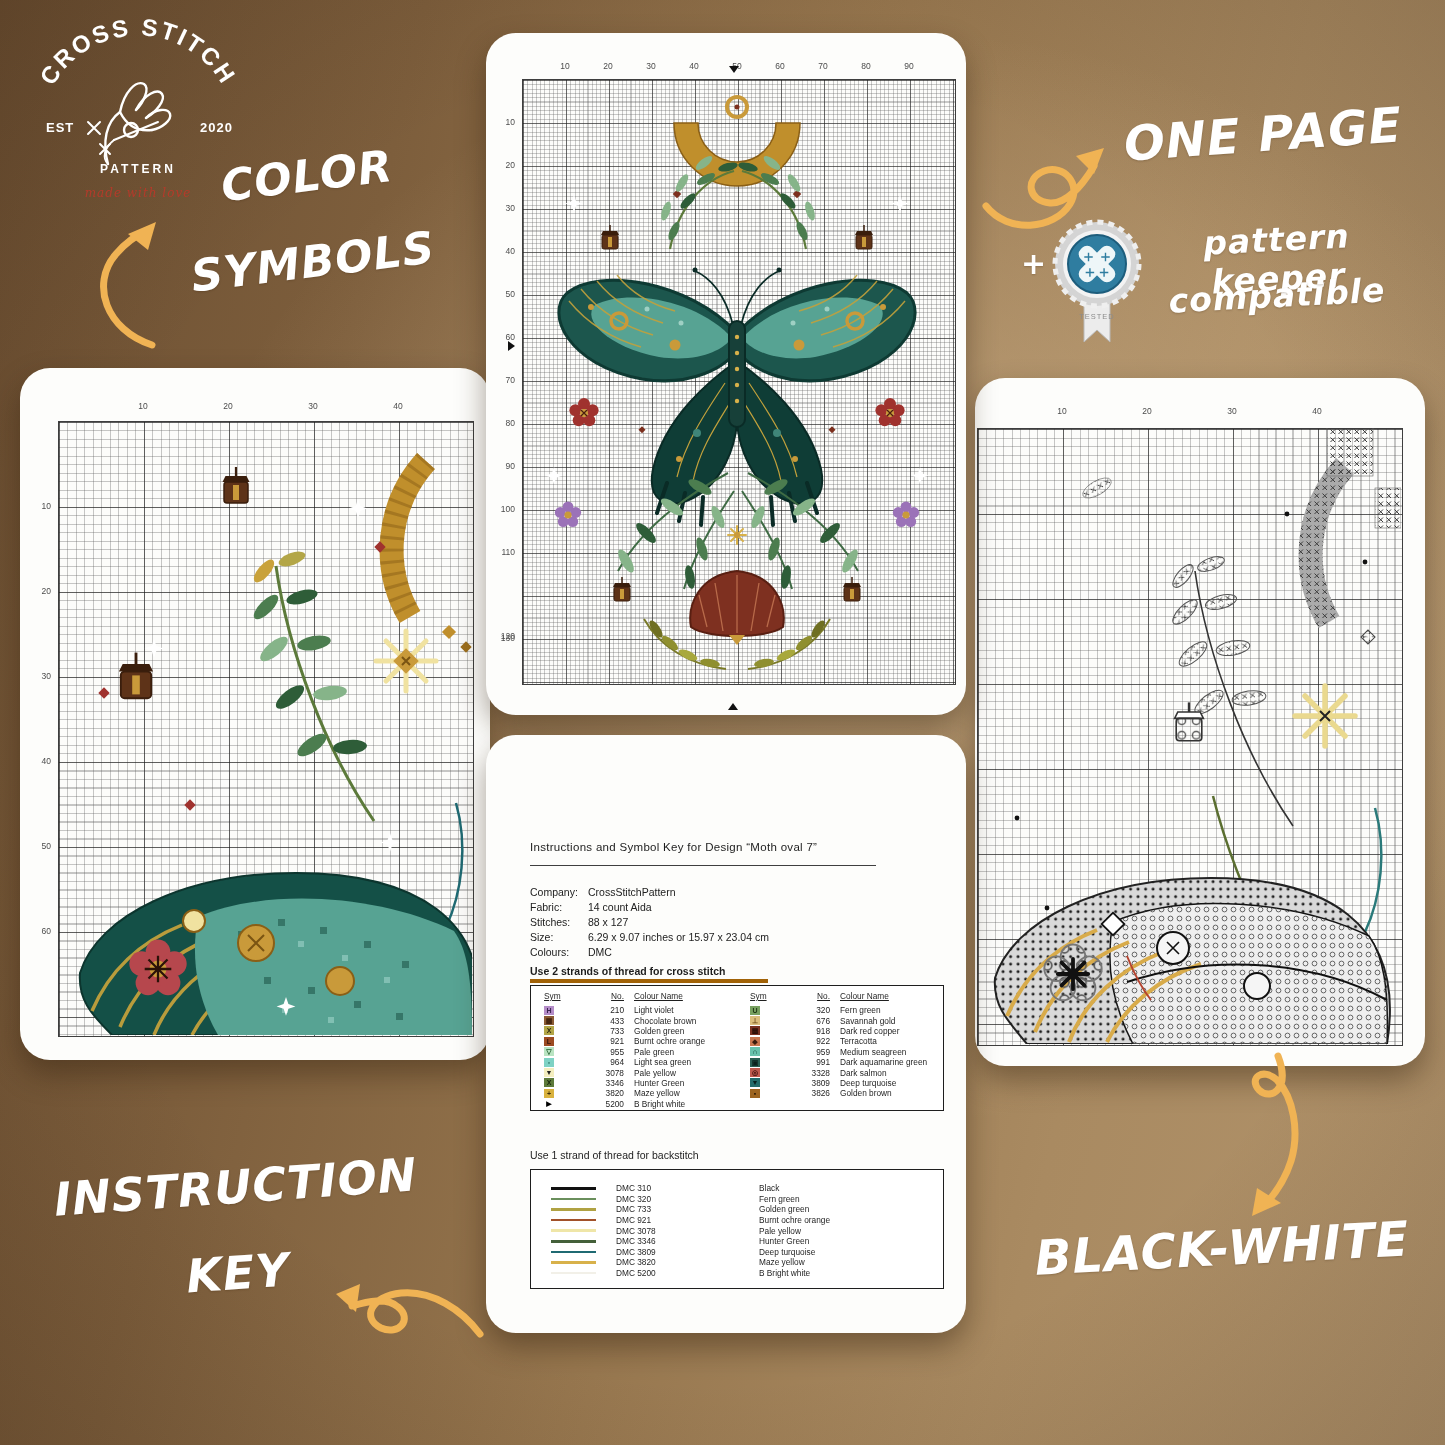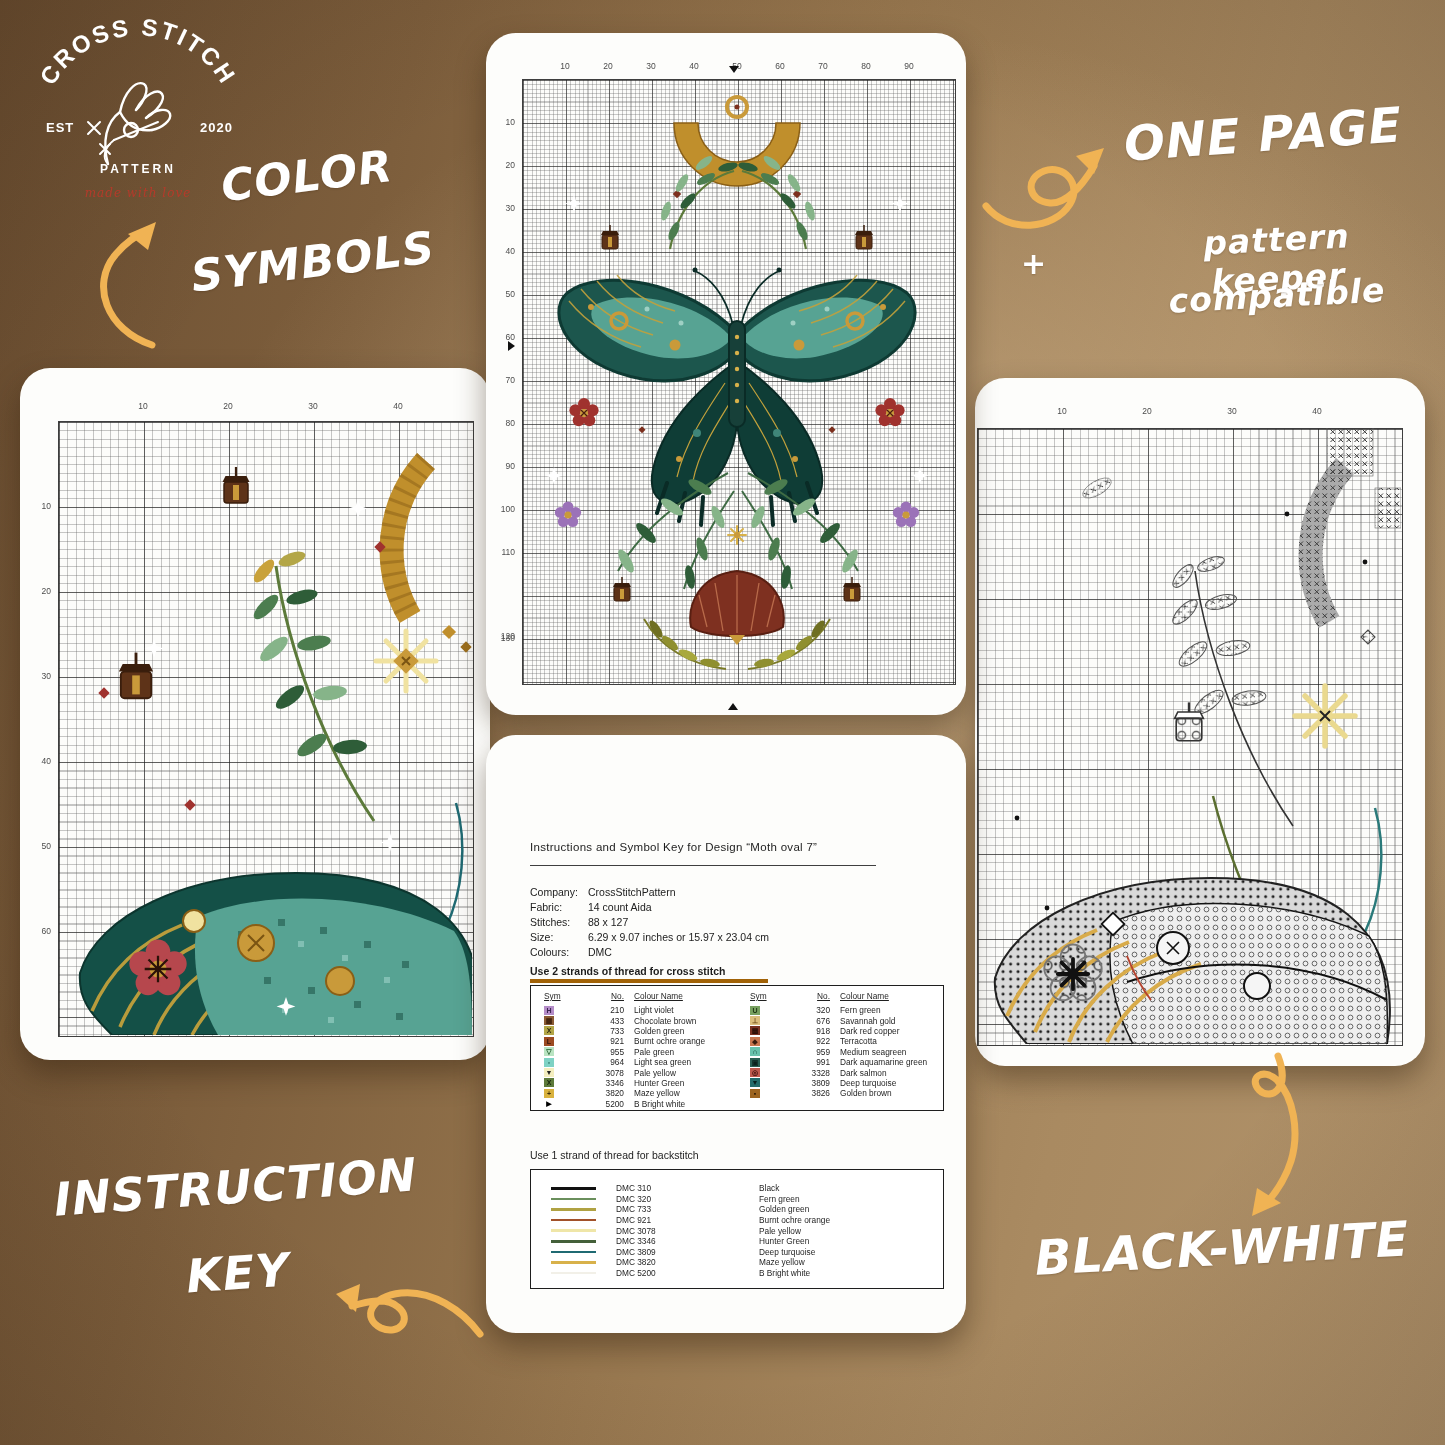--- a/index.html
+++ b/index.html
@@ -125,20 +125,36 @@
   <div class="scriptnote t-color">COLOR</div>
   <div class="scriptnote t-symbols">SYMBOLS</div>
   <div class="scriptnote t-onepage">ONE PAGE</div>
   <div class="scriptnote t-plus">+</div>
   <div class="scriptnote t-pk1">pattern keeper</div>
   <div class="scriptnote t-pk2">compatible</div>
   <div class="scriptnote t-ik1">INSTRUCTION</div>
   <div class="scriptnote t-ik2">KEY</div>
   <div class="scriptnote t-bw">BLACK-WHITE</div>
 
+  <div class="badge">
+    <svg width="102" height="130" viewBox="0 0 102 130">
+      <polygon points="38,86 64,86 64,126 51,114 38,126" fill="#ececec" stroke="#b9b9b9"></polygon>
+      <circle cx="51" cy="48" r="42" fill="#d4d4d4"></circle>
+      <circle cx="51" cy="48" r="42" fill="none" stroke="#efefef" stroke-width="5" stroke-dasharray="6 5"></circle>
+      <circle cx="51" cy="48" r="34" fill="#f3f3f3"></circle>
+      <circle cx="51" cy="48" r="29" fill="#2f7da0"></circle>
+      <circle cx="51" cy="48" r="29" fill="none" stroke="#1d5d7c" stroke-width="2"></circle>
+      <g transform="translate(51,48) rotate(45)">
+        <rect x="-22" y="-8" width="44" height="16" rx="7" fill="#eef6f8"></rect>
+        <rect x="-8" y="-22" width="16" height="44" rx="7" fill="#eef6f8"></rect>
+        <path d="M-14,-2 L-8,4 M-8,-2 L-14,4 M8,-2 L14,4 M14,-2 L8,4 M-2,-14 L4,-8 M4,-14 L-2,-8 M-2,8 L4,14 M4,8 L-2,14" stroke="#2f7da0" stroke-width="1.4"></path>
+      </g>
+      <text x="51" y="103" text-anchor="middle" font-size="7.5" letter-spacing="1" fill="#8c8c8c" font-family="Liberation Sans, sans-serif">TESTED</text>
+    </svg>
+  </div>
 
   <svg id="arrows" width="1445" height="1445" viewBox="0 0 1445 1445">
     <g fill="none" stroke="#f0b354" stroke-width="7" stroke-linecap="round">
       <path d="M152,345 C106,330 90,284 116,254 C127,241 139,234 148,230"></path>
       <path d="M986,206 C1008,234 1054,230 1070,204 C1082,184 1064,164 1044,171 C1025,178 1027,201 1050,203 C1066,204 1082,186 1094,166"></path>
       <path d="M480,1334 C462,1310 432,1290 401,1293 C371,1296 361,1318 381,1328 C399,1336 413,1319 398,1307 C387,1297 368,1301 352,1306"></path>
       <path d="M1278,1056 C1291,1090 1270,1101 1259,1090 C1248,1078 1263,1067 1277,1080 C1293,1097 1300,1131 1291,1161 C1285,1180 1274,1195 1265,1205"></path>
     </g>
     <g fill="#f0b354">
       <polygon points="156,222 128,234 148,250"></polygon>

